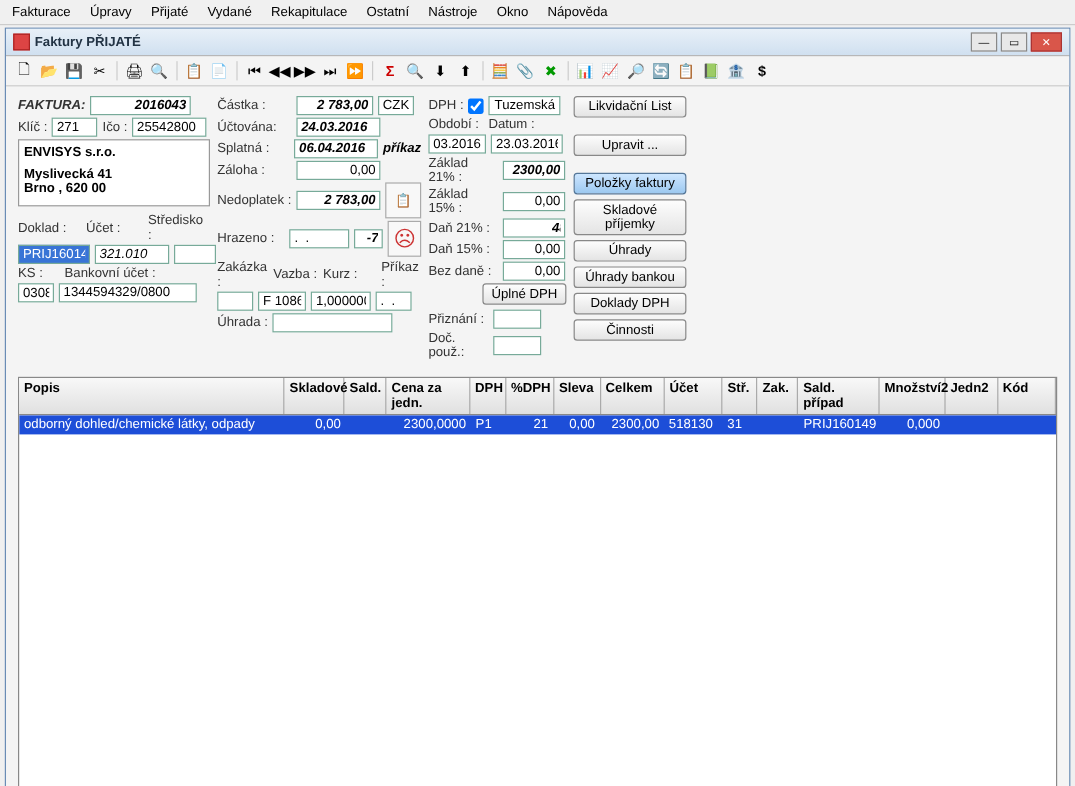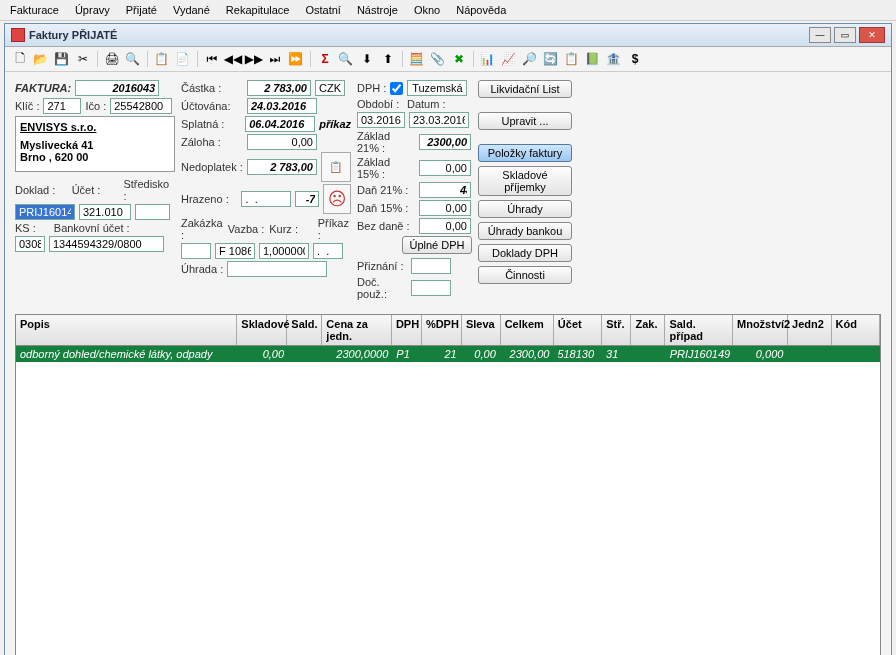--- a/index.html
+++ b/index.html
@@ -25,36 +25,36 @@
 .col2 { width: 170px; }
 .col3 { width: 115px; }
 .col4 { flex: 1; }
 
 .row { display: flex; align-items: center; margin-bottom: 2px; gap: 4px; }
 .lbl { color: #333; }
 input.fld { border: 1px solid #7a9; background: #fff; padding: 1px 3px; font-size: 11px; font-family: inherit; height: 16px; }
 .bold { font-weight: bold; font-style: italic; }
 
 .supplier-box { border: 1px solid #999; background: #fff; padding: 4px; margin-top: 2px; height: 56px; }
-.supplier-box .name { font-weight: bold; text-decoration: underline; }
+.supplier-box .name { font-weight: bold; }
 
 .num { text-align: right; }
 
 .btn { background: linear-gradient(#fdfdfd, #e4e4e4); border: 1px solid #888; border-radius: 3px; padding: 2px 6px; font-size: 11px; cursor: pointer; width: 94px; text-align: center; margin-bottom: 4px; display: block; }
 .btn.active { background: linear-gradient(#cde6ff, #9cc8f0); border-color: #579; }
 
 .face-btn { width: 30px; height: 30px; border: 1px solid #aaa; background: #f8f8f8; display: flex; align-items: center; justify-content: center; font-size: 18px; cursor: pointer; }
 .sad { color: #c33; }
 
 .grid { margin: 4px 10px; border: 1px solid #888; background: #fff; }
 .grid-head { display: flex; background: linear-gradient(#f8f8f8, #e0e0e0); border-bottom: 1px solid #888; }
 .grid-head div { border-right: 1px solid #aaa; padding: 3px 4px; font-weight: bold; text-align: left; font-size: 11px; }
 .grid-body { height: 350px; overflow: auto; }
 .grid-row { display: flex; }
-.grid-row.sel { background: #15803d; color: #fff; font-style: italic; }
+.grid-row.sel { background: #1d4ed8; color: #fff; }
 .grid-row div { padding: 2px 4px; font-size: 11px; white-space: nowrap; overflow: hidden; }
 
 .c-popis { width: 230px; } .c-mnoz { width: 50px; text-align: right; } .c-jedn { width: 35px; }
 .c-cena { width: 72px; text-align: right; } .c-dph { width: 30px; } .c-pdph { width: 40px; text-align: right; }
 .c-sleva { width: 40px; text-align: right; } .c-celkem { width: 55px; text-align: right; } .c-ucet { width: 50px; }
 .c-str { width: 30px; } .c-zak { width: 35px; } .c-sald { width: 70px; } .c-mnoz2 { width: 55px; text-align: right; }
 .c-jedn2 { width: 45px; } .c-kod { width: 50px; }
 
 .chk { width: 13px; height: 13px; }
 </style>
@@ -138,21 +138,21 @@
         <div style="margin-top:6px;font-weight:bold">Myslivecká 41</div>
         <div style="font-weight:bold">Brno , 620 00</div>
       </div>
       <div class="row" style="margin-top:6px">
         <div style="width:53px"><span class="lbl">Doklad :</span></div>
         <div style="width:48px"><span class="lbl">Účet :</span></div>
         <span class="lbl">Středisko :</span>
         </div>
       <div class="row">
         <input class="fld" style="width: 60px; background: rgb(56, 116, 214); color: rgb(255, 255, 255);" value="PRIJ160149">
-        <input class="fld" style="width: 52px;" value="321.010">
+        <input class="fld" style="width: 62px; font-style: italic;" value="321.010">
         <input class="fld" style="width: 35px;">
         </div>
       <div class="row">
         <span class="lbl">KS :</span>
         <span class="lbl" style="margin-left:14px">Bankovní účet :</span>
         </div>
       <div class="row">
         <input class="fld" style="width: 30px;" value="0308">
         <input class="fld" style="width: 115px;" value="1344594329/0800">
         </div>

